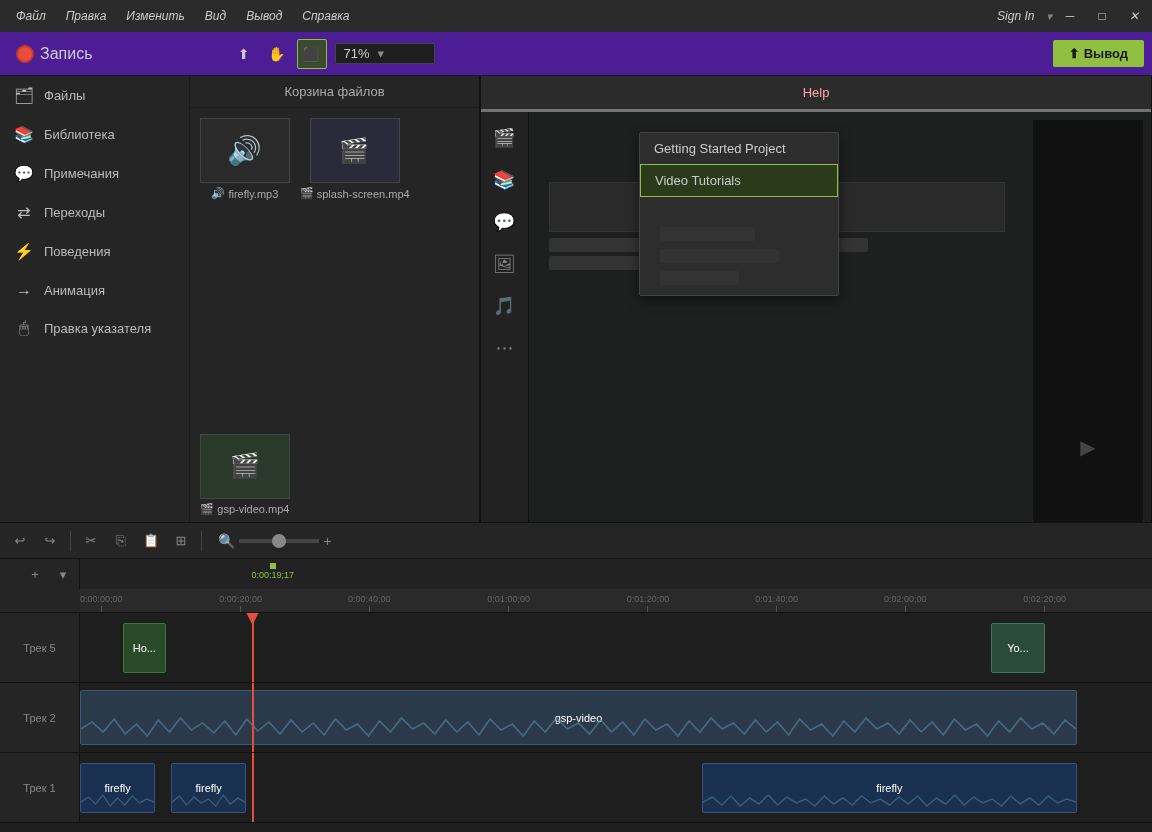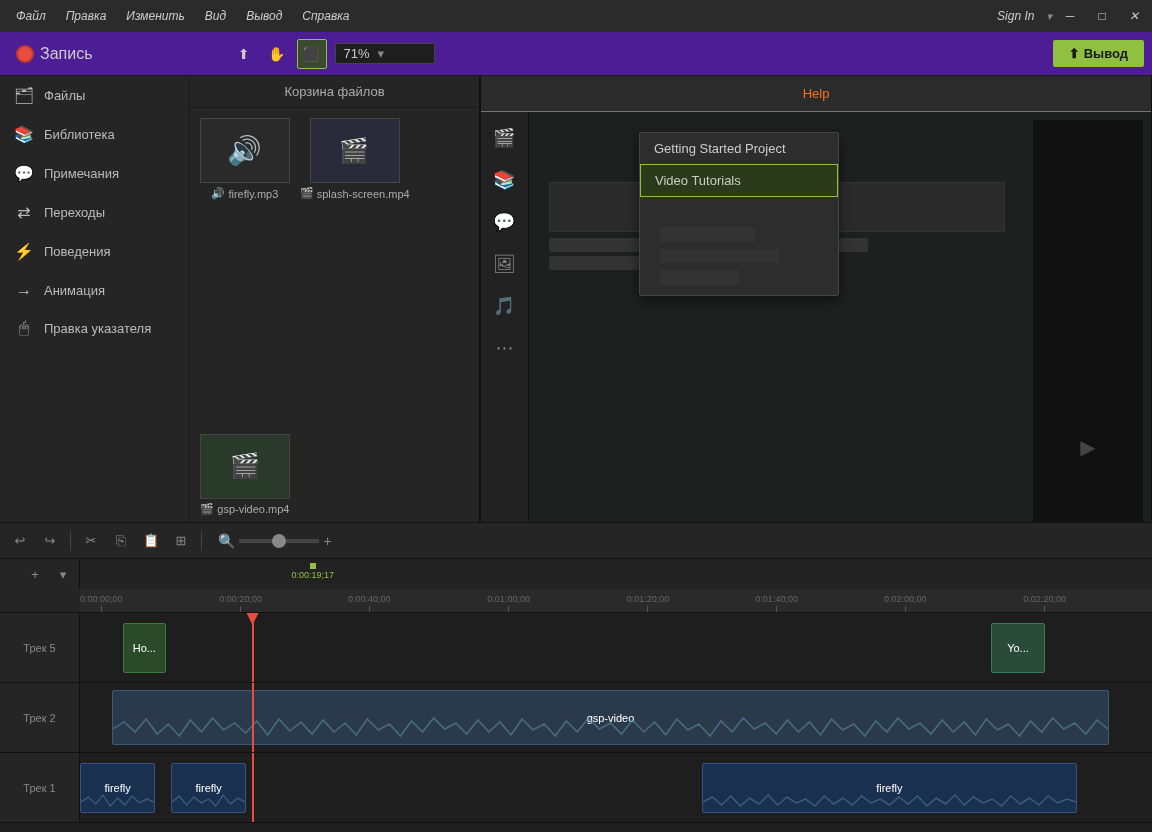--- a/index.html
+++ b/index.html
@@ -245,23 +245,23 @@
       position: relative;
       border-left: 1px solid #111;
     }
     .preview-header {
       height: 36px;
       background: #2b2b2b;
       display: flex;
       align-items: center;
       padding: 0 0;
       font-size: 13px;
-      color: #f97316;
+      color: #fca5a5;
       justify-content: center;
-      border-bottom: 1px solid #737373;
+      border-bottom: 3px solid #737373;
     }
 
     
     .help-panel {
       background: #1e2020;
       flex: 1;
       display: flex;
       position: relative;
     }
     .help-sidebar {
@@ -762,21 +762,21 @@
       <span style="color:#888;font-size:14px;">+</span>
     </div>
   </div>
 
   <div class="timeline-top-strip">
     <div style="width:80px; background:#252525; height:100%; border-right:1px solid #111; display:flex; align-items:center; justify-content:flex-end; gap:4px; padding-right:4px;">
       <div class="tl-btn">+</div>
       <div class="tl-btn">▾</div>
     </div>
     <div style="flex:1; position:relative; height:100%;">
-      <div style="position:absolute; left:16%; display:flex; flex-direction:column; align-items:center;margin-left:40px;">
+      <div style="position:absolute; left:16%; display:flex; flex-direction:column; align-items:center;">
         <div style="width:6px; height:6px; background:#90c040; margin-top:4px;"></div>
         <div style="font-size:9px; color:#90c040; margin-top:1px;">0:00:19;17</div>
       </div>
     </div>
   </div>
 
   <div class="timeline-ruler">
     <div class="ruler-track-label"></div>
     <div class="ruler-marks">
       <div class="ruler-mark" style="left:0%">
@@ -830,21 +830,21 @@
 
         <div class="playhead" style="left:16%;">
           <div class="playhead-marker"></div>
         </div>
       </div>
     </div>
 
     <div class="track-row">
       <div class="track-label">Трек 2</div>
       <div class="track-content">
-        <div class="clip" style="left:0%; width:93%; background:#2a3a4a; border:1px solid #3a5a7a; height:55px; top:7px;margin-left:32px;">
+        <div class="clip" style="left:0%; width:93%; background:#2a3a4a; border:1px solid #3a5a7a; height:55px; top:7px;">
           <span>gsp-video</span>
 
           <div style="position:absolute; bottom:0; left:0; right:0; height:30px; display:flex; align-items:center; overflow:hidden; opacity:0.6;">
             <svg width="100%" height="30" viewBox="0 0 900 30" preserveAspectRatio="none">
               <polyline points="0,15 10,8 20,18 30,5 40,20 50,10 60,22 70,6 80,18 90,4 100,16 110,9 120,19 130,7 140,21 150,5 160,17 170,8 180,20 190,6 200,18 210,9 220,21 230,5 240,16 250,10 260,22 270,7 280,18 290,4 300,15 310,9 320,20 330,6 340,18 350,8 360,21 370,5 380,16 390,10 400,22 410,7 420,18 430,4 440,15 450,9 460,20 470,6 480,18 490,8 500,21 510,5 520,16 530,10 540,22 550,7 560,18 570,4 580,15 590,9 600,20 610,6 620,18 630,8 640,21 650,5 660,16 670,10 680,22 690,7 700,18 710,4 720,15 730,9 740,20 750,6 760,18 770,8 780,21 790,5 800,16 810,10 820,22 830,7 840,18 850,4 860,15 870,9 880,20 890,6 900,15" stroke="#5a8aaa" stroke-width="1.5" fill="none"></polyline>
             </svg>
           </div>
         </div>
         <div class="playhead" style="left:16%;"></div>
       </div>

